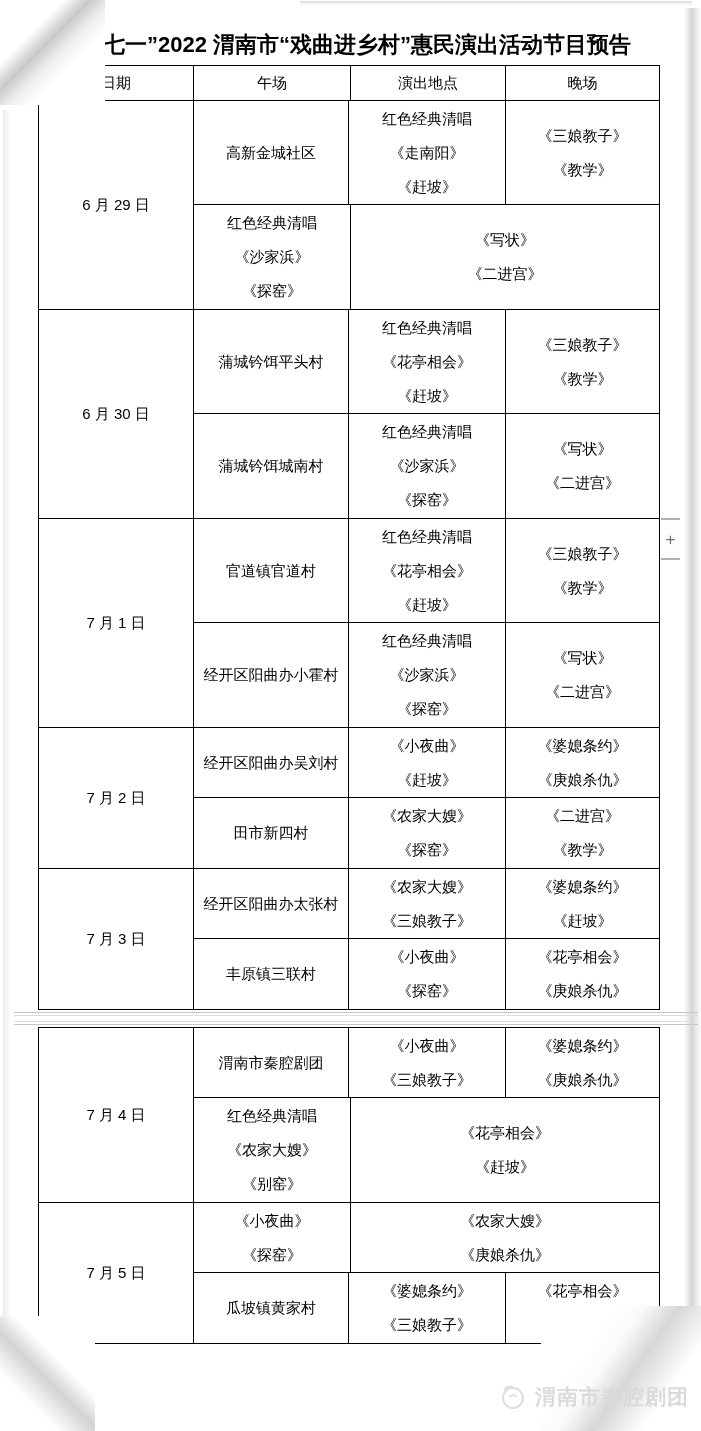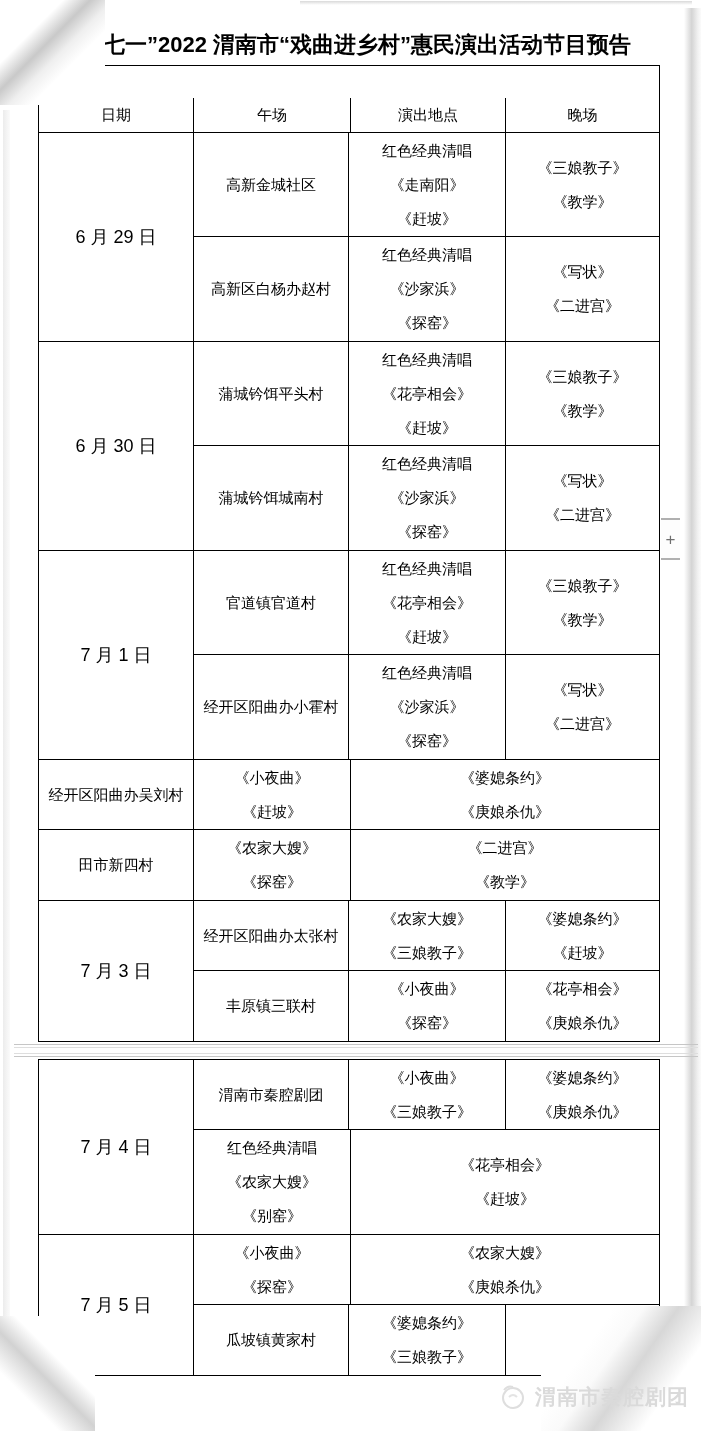--- a/index.html
+++ b/index.html
@@ -29,33 +29,33 @@
     text-align:center;font-size:22px;font-weight:700;color:#000;
     white-space:nowrap;
   }
 
   
   .page-table{
     margin-left:38px;width:622px;box-sizing:border-box;
     border:1.5px solid #000;background:#fff;
   }
   .page-table *{box-sizing:border-box;}
-  .thead{display:flex;height:35px;border-bottom:1.5px solid #000;margin-top:32px;}
+  .thead{display:flex;height:35px;border-bottom:1.5px solid #000;}
   .th{
     display:flex;align-items:center;justify-content:center;
     font-size:15px;border-right:1.5px solid #000;
   }
   .th:last-child{border-right:none;}
   .w-date{width:155px;} .w-loc{width:155px;} .w-noon{width:157px;} .w-eve{flex:1;}
   .group{display:flex;}
   .group:not(:last-child){border-bottom:1.5px solid #000;}
   .date-cell{
     width:155px;border-right:1.5px solid #000;
     display:flex;align-items:center;justify-content:center;
-    font-size:18px;white-space:nowrap;
+    font-size:15px;white-space:nowrap;
   }
   .subs{flex:1;display:flex;flex-direction:column;}
   .subrow{display:flex;}
   .subrow:not(:last-child){border-bottom:1.5px solid #000;}
   .cell{
     display:flex;flex-direction:column;align-items:center;justify-content:center;
     font-size:15px;line-height:34px;text-align:right;
   }
   .loc-cell{width:155px;border-right:1.5px solid #000;}
   .noon-cell{width:157px;border-right:1.5px solid #000;}
@@ -112,21 +112,20 @@
             <div class="pline">红色经典清唱</div>
             <div class="pline">《走南阳》</div>
             <div class="pline">《赶坡》</div>
           </div>
           <div class="cell eve-cell">
             <div class="pline">《三娘教子》</div>
             <div class="pline">《教学》</div>
           </div>
         </div>
         <div class="subrow" style="min-height: 104px;">
-          <div class="cell loc-cell">高新区白杨办赵村</div>
           <div class="cell noon-cell">
             <div class="pline">红色经典清唱</div>
             <div class="pline">《沙家浜》</div>
             <div class="pline">《探窑》</div>
           </div>
           <div class="cell eve-cell">
             <div class="pline">《写状》</div>
             <div class="pline">《二进宫》</div>
           </div>
         </div>
@@ -184,20 +183,21 @@
             <div class="pline">《探窑》</div>
           </div>
           <div class="cell eve-cell">
             <div class="pline">《写状》</div>
             <div class="pline">《二进宫》</div>
           </div>
         </div>
       </div>
     </div>
     <div class="group">
+      <div class="date-cell">7 月 2 日</div>
       <div class="subs">
         <div class="subrow" style="min-height: 70px;">
           <div class="cell loc-cell">经开区阳曲办吴刘村</div>
           <div class="cell noon-cell">
             <div class="pline">《小夜曲》</div>
             <div class="pline">《赶坡》</div>
           </div>
           <div class="cell eve-cell">
             <div class="pline">《婆媳条约》</div>
             <div class="pline">《庚娘杀仇》</div>

